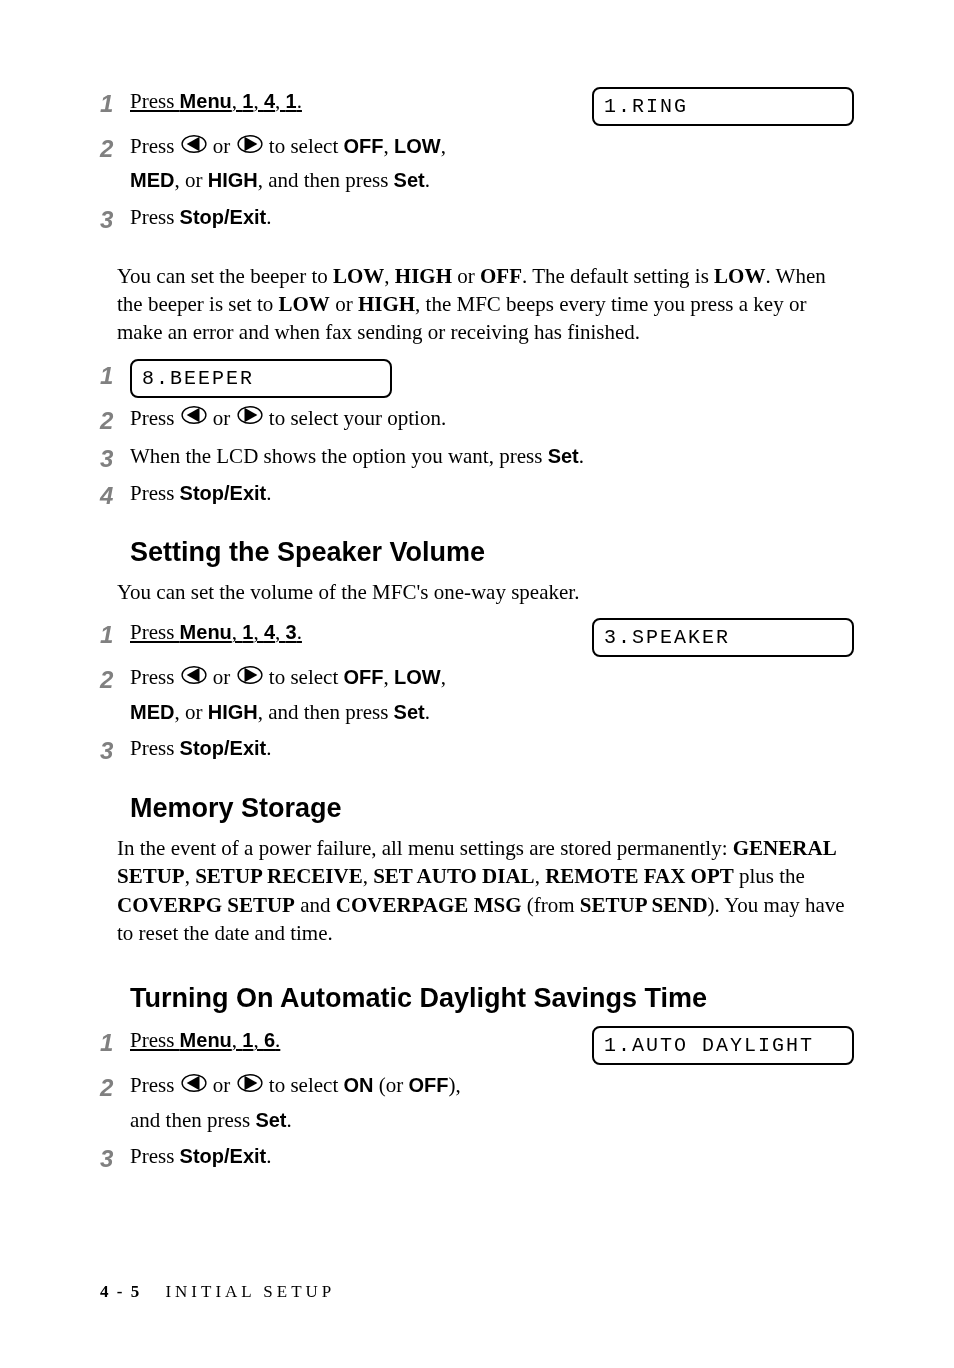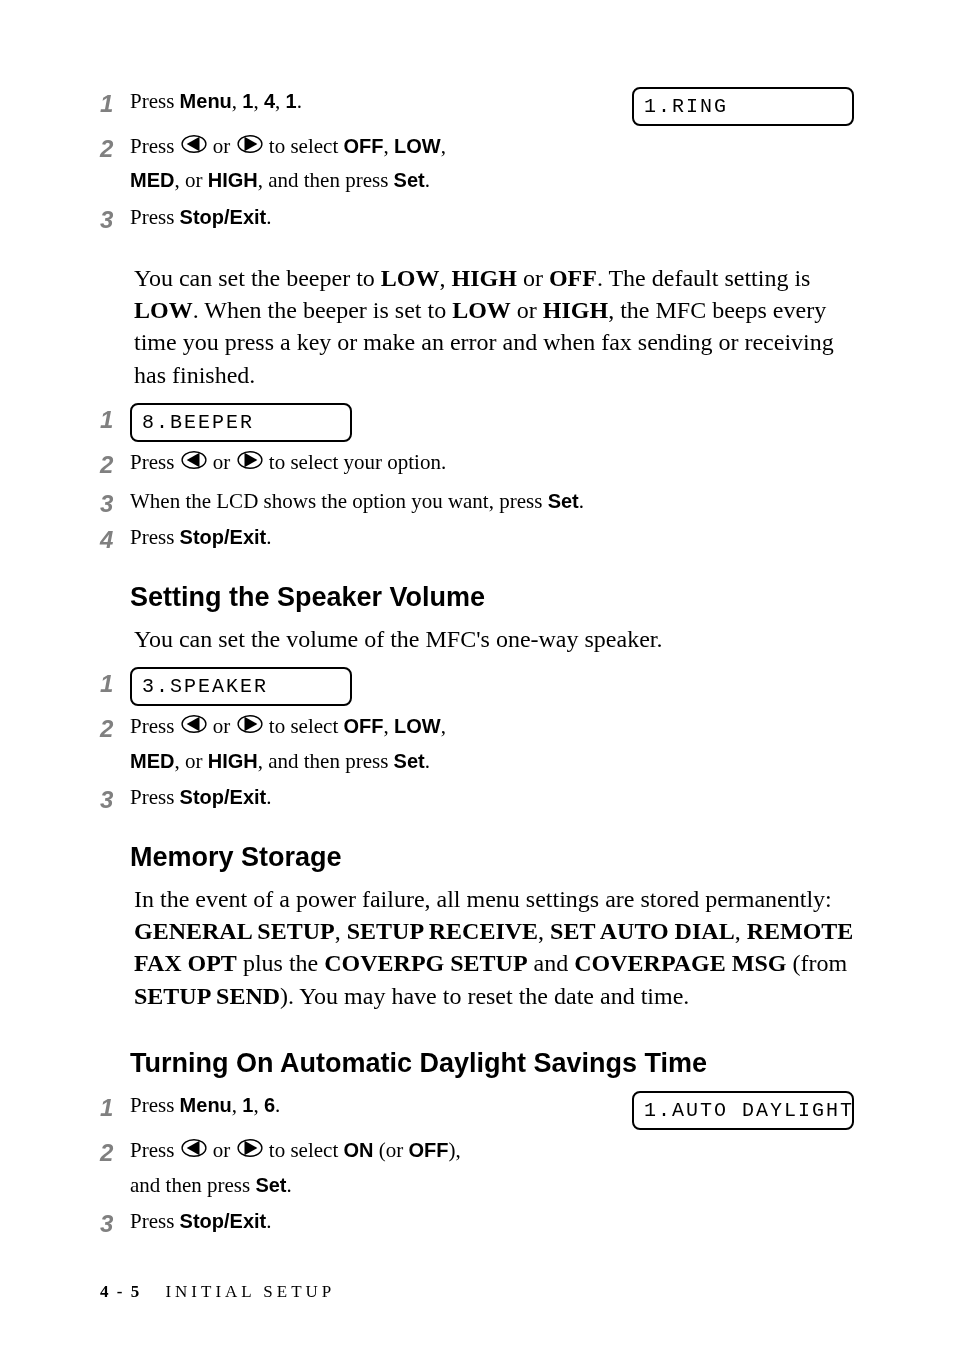--- a/index.html
+++ b/index.html
@@ -13,23 +13,23 @@
     padding: 85px 100px 0 100px;
   }
   .section-heading {
     font-family: Helvetica, Arial, sans-serif;
     font-weight: bold;
     font-size: 27px;
     margin-left: 30px;
     margin-bottom: 10px;
   }
   .intro {
-    font-size: 24px;
+    font-size: 21px;
     line-height: 1.35;
-    margin-left: 34px;
+    margin-left: 17px;
     margin-bottom: 10px;
   }
   ol.steps {
     list-style: none;
     counter-reset: step;
     margin-bottom: 28px;
   }
   ol.steps > li {
     position: relative;
     padding-left: 30px;
@@ -47,30 +47,30 @@
     font-weight: bold;
     font-style: italic;
     font-size: 24px;
     color: #808080;
   }
   .step-row {
     display: flex;
     align-items: flex-start;
     gap: 18px;
   }
-  .step-text { flex: 1; }
+  .step-text { flex: 1; text-decoration: underline; }
   .bolds { font-family: Helvetica, Arial, sans-serif; font-weight: bold; font-size: 20px; }
   .lcd {
     font-family: "Courier New", monospace;
     font-size: 20px;
     letter-spacing: 2px;
     border: 2px solid #000;
     border-radius: 8px;
     padding: 2px 10px 2px 10px;
-    width: 222px;
+    width: 262px;
     white-space: nowrap;
     margin-top: 2px;
     font-weight: 500;
   }
   .arrow-icon {
     display: inline-block;
     vertical-align: middle;
   }
   .footer {
     position: absolute;
@@ -117,20 +117,21 @@
             <polygon points="8,4 8,20 22,12" fill="#000"></polygon>
           </svg></span> to select your option.</li>
       <li>When the LCD shows the option you want, press <span class="bolds">Set</span>.</li>
       <li>Press <span class="bolds">Stop/Exit</span>.</li>
     </ol>
     <h2 class="section-heading">Setting the Speaker Volume</h2>
     <p class="intro">You can set the volume of the MFC's one-way speaker.</p>
     <ol class="steps">
       <li>
         <div class="step-row">
+          <div class="step-text">Press <span class="bolds">Menu</span>, <span class="bolds">1</span>, <span class="bolds">4</span>, <span class="bolds">3</span>.</div>
           <div class="lcd">3.SPEAKER</div>
         </div>
       </li>
       <li>Press <span class="arrow-icon"><svg width="28" height="22" viewBox="0 0 28 24">
             <ellipse cx="14" cy="12" rx="13" ry="9" fill="none" stroke="#000" stroke-width="1.5"></ellipse>
             <polygon points="20,4 20,20 6,12" fill="#000"></polygon>
           </svg></span> or <span class="arrow-icon"><svg width="28" height="22" viewBox="0 0 28 24">
             <ellipse cx="14" cy="12" rx="13" ry="9" fill="none" stroke="#000" stroke-width="1.5"></ellipse>
             <polygon points="8,4 8,20 22,12" fill="#000"></polygon>
           </svg></span> to select <span class="bolds">OFF</span>, <span class="bolds">LOW</span>, <br><span class="bolds">MED</span>, or <span class="bolds">HIGH</span>, and then press <span class="bolds">Set</span>.</li>

